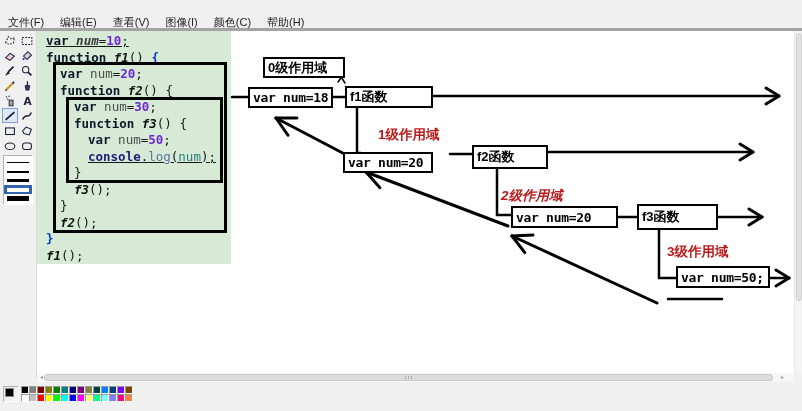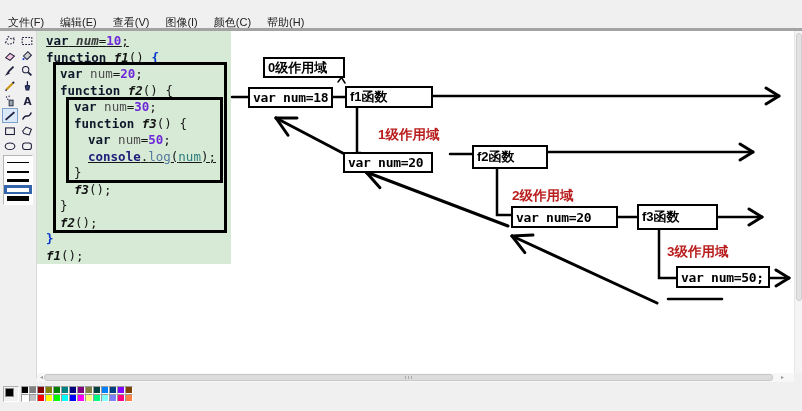--- a/index.html
+++ b/index.html
@@ -288,21 +288,21 @@
   <div id="diagram">
       <div class="dbox cjk" style="left: 263px; top: 57px; width: 82px; height: 21px;">0级作用域</div>
       <div class="dbox mono" style="left: 248px; top: 87px; width: 85px; height: 21px;">var num=18</div>
       <div class="dbox cjk" style="left: 345px; top: 86px; width: 88px; height: 22px;">f1函数</div>
       <div class="dbox mono" style="left: 343px; top: 143px; width: 90px; height: 21px; margin-top: 9px;">var num=20</div>
       <div class="dbox cjk" style="left: 472px; top: 145px; width: 76px; height: 24px;">f2函数</div>
       <div class="dbox mono" style="left: 511px; top: 206px; width: 107px; height: 22px;">var num=20</div>
       <div class="dbox cjk" style="left: 637px; top: 204px; width: 81px; height: 26px;">f3函数</div>
       <div class="dbox mono" style="left: 676px; top: 266px; width: 94px; height: 22px;">var num=50;</div>
       <div class="dlabel" style="left: 378px; top: 126px;">1级作用域</div>
-      <div class="dlabel" style="left: 512px; top: 187px;">2级作用域</div>
+      <div class="dlabel" style="left: 501px; top: 187px; font-style: italic;">2级作用域</div>
       <div class="dlabel" style="left: 667px; top: 243px;">3级作用域</div>
     </div>
 
   <div class="vscroll">
     <div class="vthumb"></div>
   </div>
   <div class="hscroll">
     <span class="hbtn" style="left:1px;">◂</span>
     <div class="hthumb">
         <span class="grip"></span>

